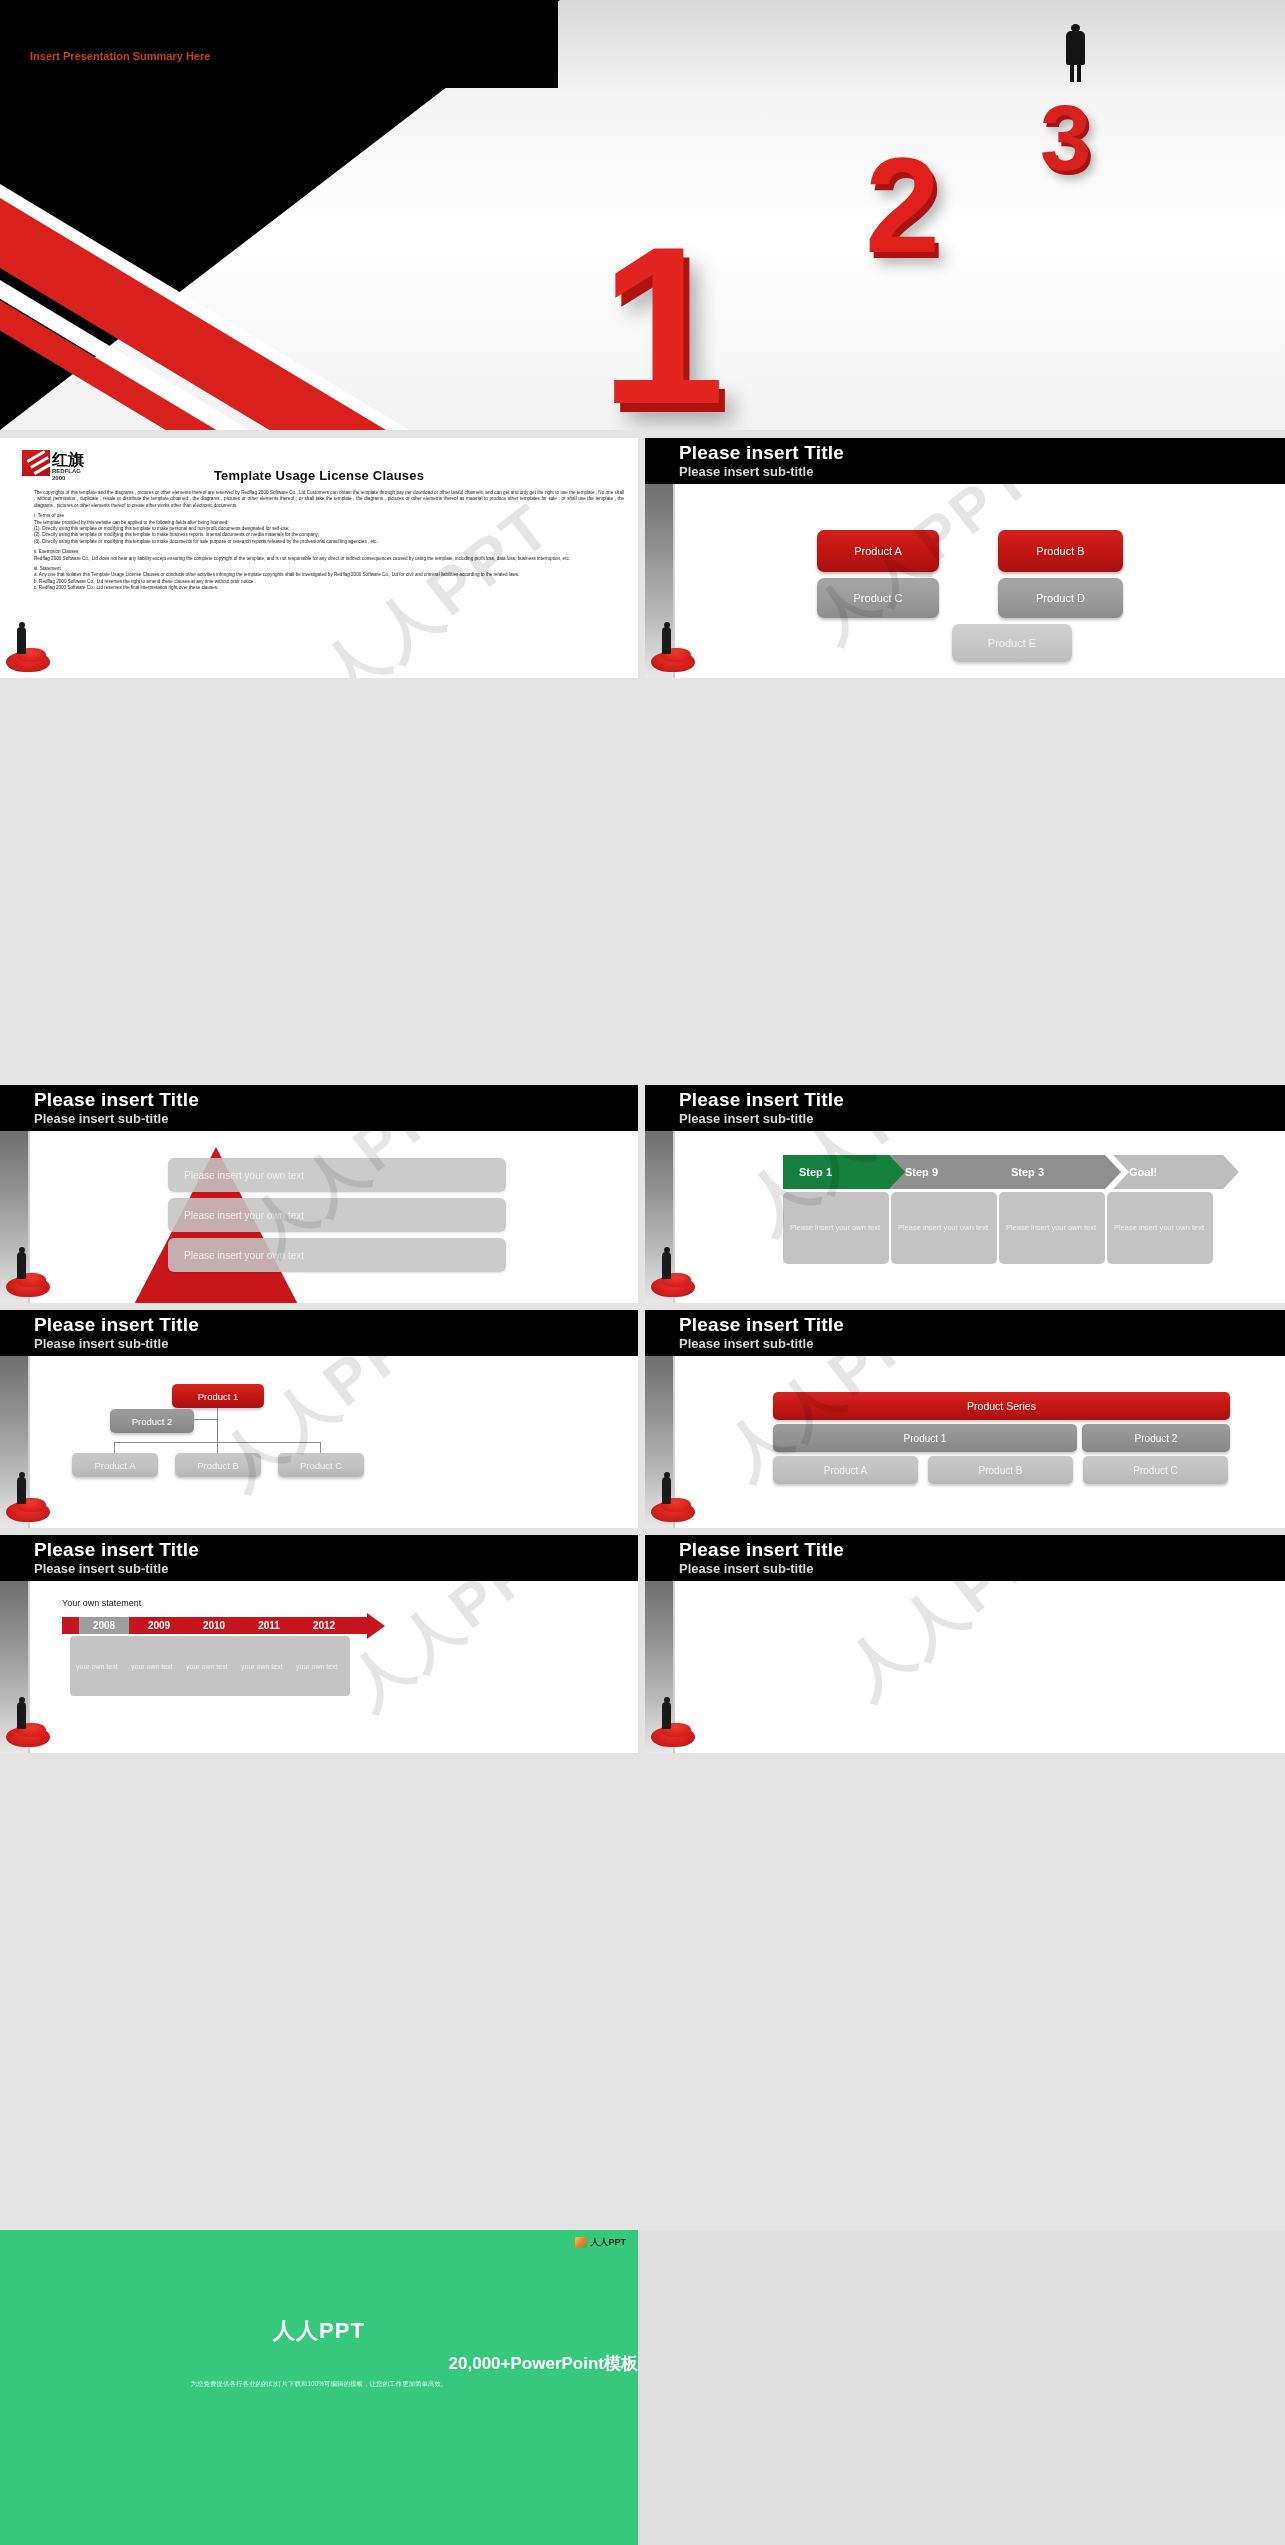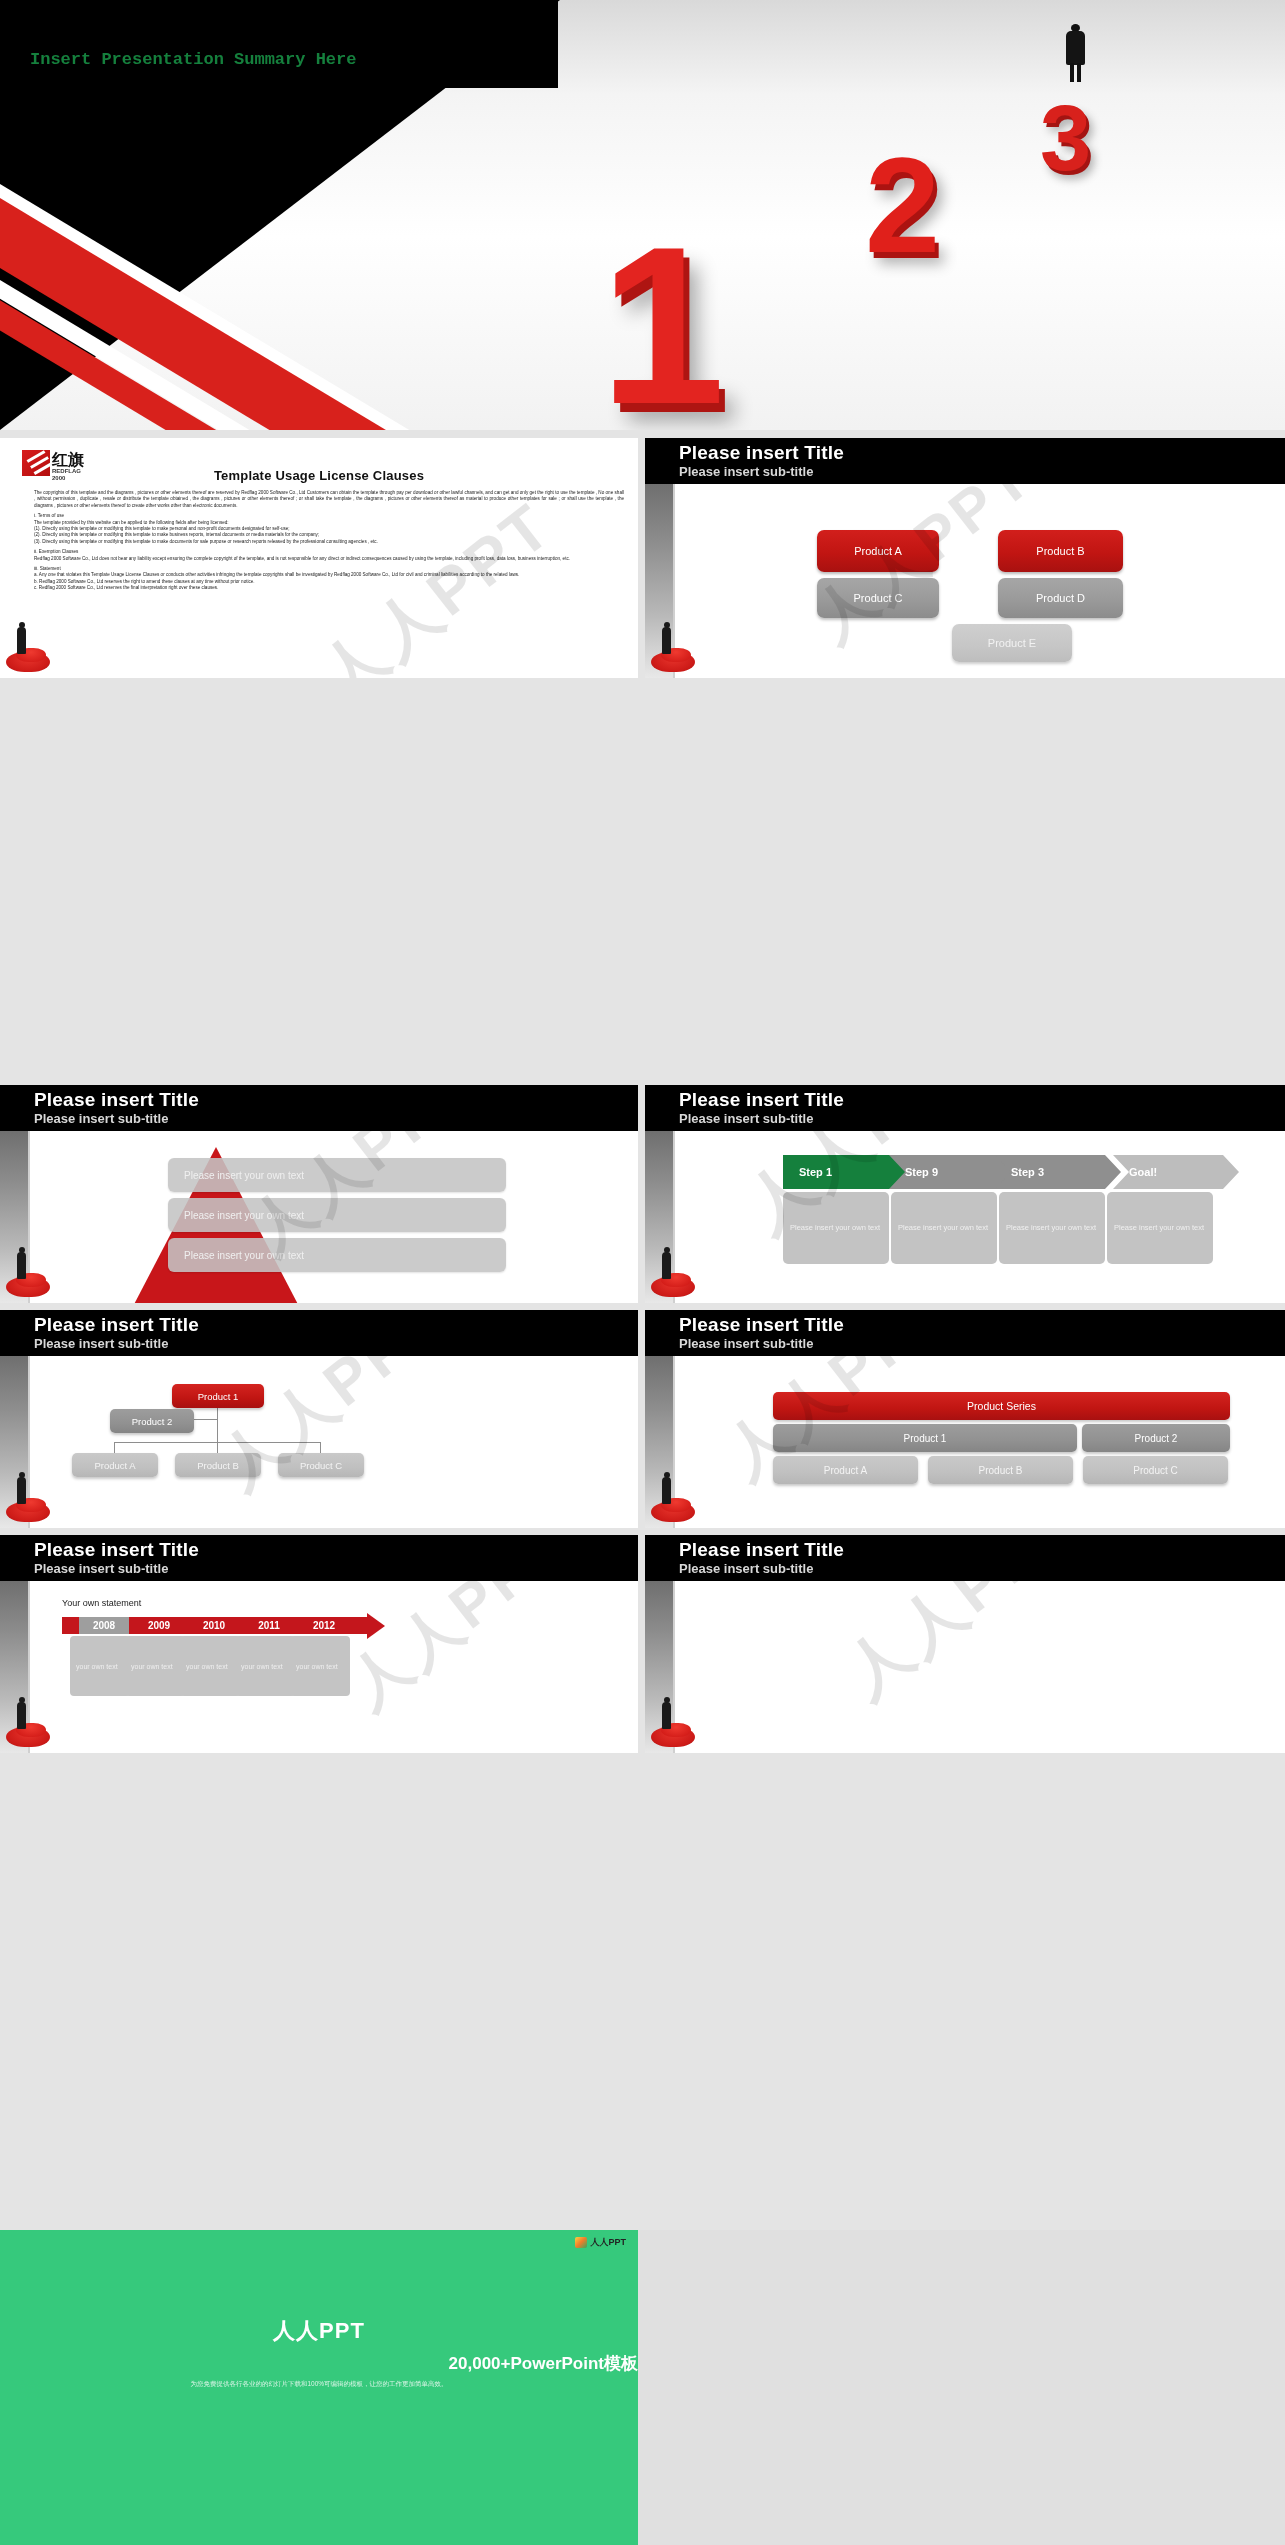--- a/index.html
+++ b/index.html
@@ -22,22 +22,22 @@
   .figure .pod{position:absolute;left:0;bottom:0;width:44px;height:20px;
        background:radial-gradient(ellipse at 50% 30%,#e8342c 0%,#cc1a17 70%,#9d100e 100%);
        border-radius:50%/60%;}
   .figure .pod2{position:absolute;left:10px;bottom:10px;width:30px;height:14px;
        background:radial-gradient(ellipse at 50% 30%,#ef3a30 0%,#d41d19 75%);border-radius:50%/60%;}
 
   
   #title-slide{left:0;top:0;width:1285px;height:430px;background:#fff;}
   .ts-title{position:absolute;left:30px;top:18px;color:#fff;font-size:30px;font-weight:bold;
             text-shadow:2px 2px 3px rgba(0,0,0,.8);letter-spacing:.5px;z-index:6;}
-  .ts-sub{position:absolute;left:30px;top:50px;color:#15803d;font-size:17px;font-weight:bold;
-          text-shadow:1px 1px 2px rgba(0,0,0,.8);z-index:6;font-family:Liberation Mono, monospace;}
+  .ts-sub{position:absolute;left:30px;top:50px;color:#c2410c;font-size:11px;font-weight:bold;
+          text-shadow:1px 1px 2px rgba(0,0,0,.8);z-index:6;}
 
   .num{position:absolute;font-weight:bold;color:#e02020;}
 
   
   #lic-slide{left:0;top:438px;width:638px;height:240px;}
   .lic-logo{position:absolute;left:22px;top:12px;width:62px;height:34px;}
   .lic-logo .lbox{position:absolute;left:0;top:0;width:28px;height:26px;
       background:linear-gradient(135deg,#d81c1c,#b30e0e);}
   .lic-logo .lbox:after{content:"";position:absolute;left:4px;top:5px;width:20px;height:3px;
       background:#fff;transform:rotate(-30deg);box-shadow:0 7px 0 #fff,0 14px 0 #fff;}

